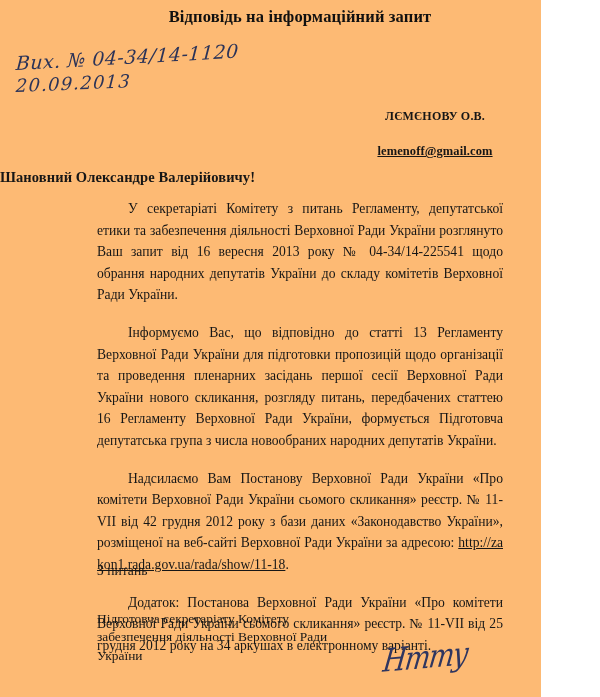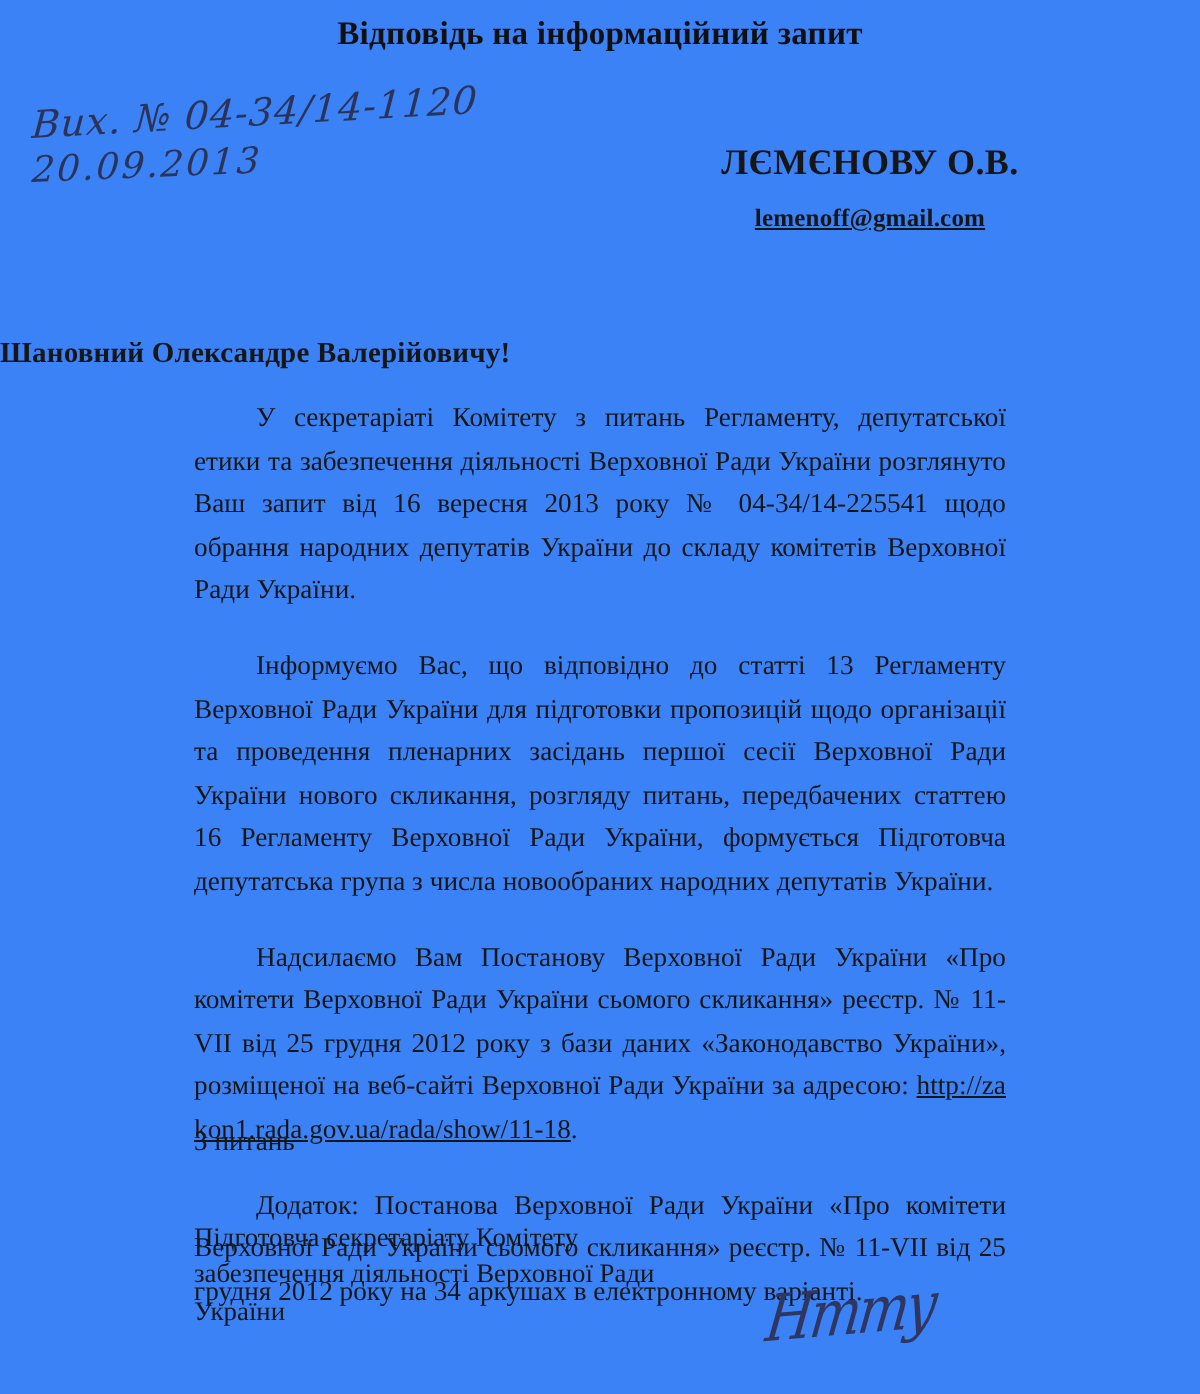--- a/index.html
+++ b/index.html
@@ -2,23 +2,23 @@
 <html lang="uk"><head>
 <meta charset="utf-8">
 <style>
   html, body {
     margin: 0;
     padding: 0;
     background: #ffffff;
   }
   .page {
     position: relative;
-    width: 600px;
+    width: 541px;
     height: 697px;
-    background: #3b82f6;
+    background: #fdba74;
     overflow: hidden;
     font-family: "Liberation Serif", "DejaVu Serif", serif;
     color: #161616;
     -webkit-font-smoothing: none;
   }
 
   
   .doc-title {
     position: absolute;
     top: 7px;
@@ -59,26 +59,27 @@
 
   
   .addressee {
     position: absolute;
     top: 71px;
     left: 300px;
     width: 270px;
     text-align: center;
   }
   .addressee-name {
-    font-size: 18px;
+    font-size: 12px;
     font-weight: bold;
     letter-spacing: 0.2px;
+    margin-top: 38px;
   }
   .addressee-email {
-    margin-top: 10px;
+    margin-top: 20px;
     font-size: 12.5px;
     font-weight: bold;
     text-decoration: underline;
     letter-spacing: 0.1px;
   }
 
   
   .salutation {
     position: absolute;
     top: 169px;
@@ -176,21 +177,21 @@
   </div>
 
   <div class="salutation">Шановний  Олександре Валерійовичу!</div>
 
   <div class="body-text">
 
     <p class="para">У секретаріаті Комітету з питань Регламенту, депутатської етики  та забезпечення діяльності Верховної Ради України розглянуто Ваш запит від 16 вересня 2013 року № 04-34/14-225541 щодо обрання народних депутатів України до складу комітетів Верховної Ради України.</p>
 
     <p class="para">Інформуємо Вас, що відповідно до статті 13 Регламенту Верховної Ради України для підготовки пропозицій щодо організації та проведення пленарних засідань першої сесії Верховної Ради України нового скликання, розгляду питань, передбачених статтею 16 Регламенту Верховної Ради України,  формується Підготовча депутатська група з числа новообраних народних депутатів України.</p>
 
-    <p class="para"><span>Надсилаємо Вам Постанову Верховної Ради України «Про комітети Верховної Ради України сьомого скликання» реєстр. № 11-VII від  25 грудня 2012 року з бази даних «Законодавство України»,  розміщеної на веб-сайті Верховної Ради України за адресою: </span><a class="link" href="#">http://zakon1.rada.gov.ua/rada/show/11-18</a><span>.</span></p>
+    <p class="para"><span>Надсилаємо Вам Постанову Верховної Ради України «Про комітети Верховної Ради України сьомого скликання» реєстр. № 11-VII від  42 грудня 2012 року з бази даних «Законодавство України»,  розміщеної на веб-сайті Верховної Ради України за адресою: </span><a class="link" href="#">http://zakon1.rada.gov.ua/rada/show/11-18</a><span>.</span></p>
 
     <p class="para">Додаток: Постанова Верховної Ради України «Про комітети Верховної Ради України сьомого скликання» реєстр. № 11-VII від  25 грудня 2012 року на 34 аркушах в електронному варіанті.</p>
 
   </div>
 
   <div class="closing">З питань</div>
 
   <div class="sign-block">
     <div class="sign-title">
       <div>Підготовча секретаріату Комітету</div>

